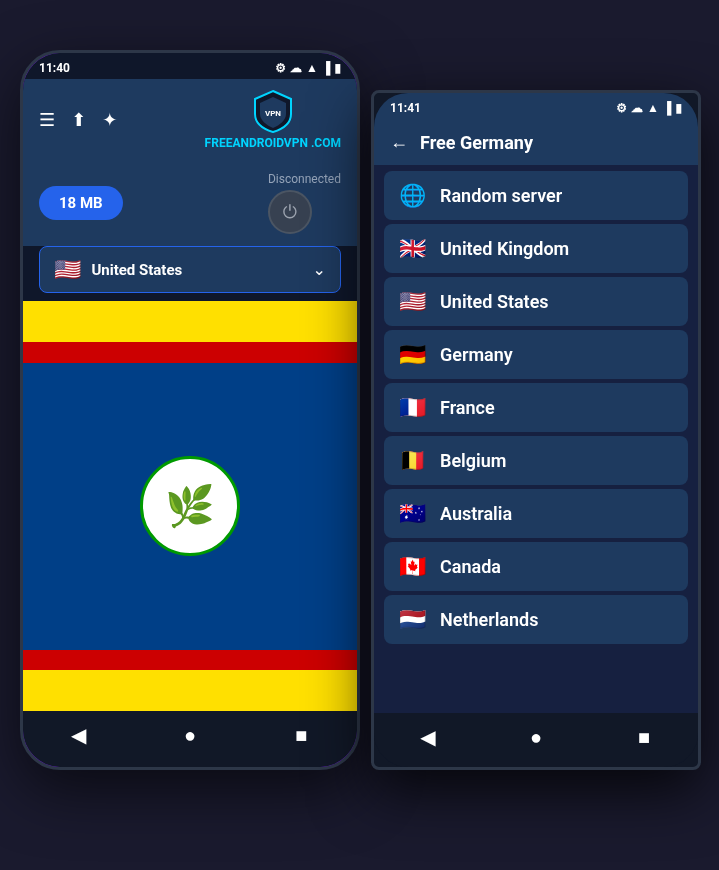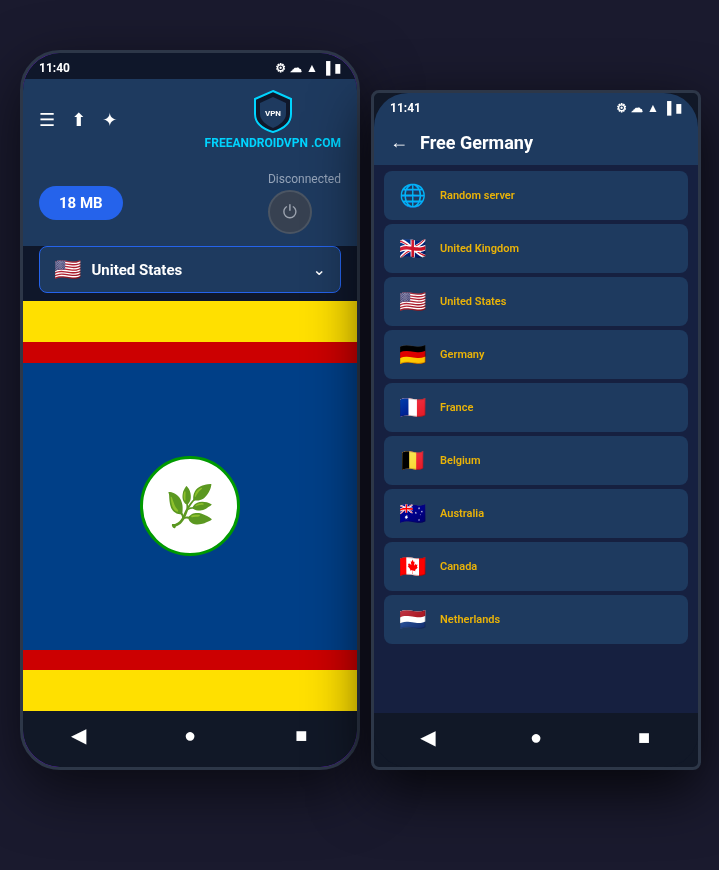--- a/index.html
+++ b/index.html
@@ -304,23 +304,23 @@
       cursor: pointer;
     }
 
     .server-flag {
       font-size: 22px;
       width: 30px;
       text-align: center;
     }
 
     .server-name {
-      color: #eab308;
+      color: #ffffff;
       font-weight: 600;
-      font-size: 11px;
+      font-size: 18px;
     }
 
     .bottom-nav2 {
       background: #111827;
       padding: 8px 0 14px;
       display: flex;
       justify-content: space-around;
       align-items: center;
     }
   </style>

